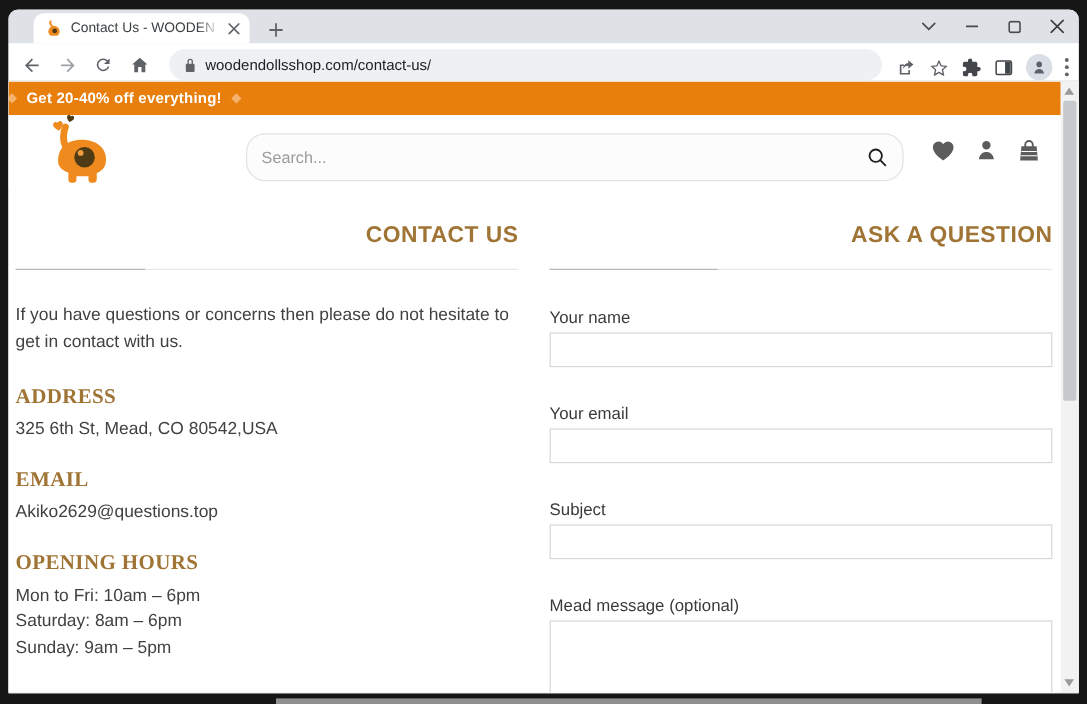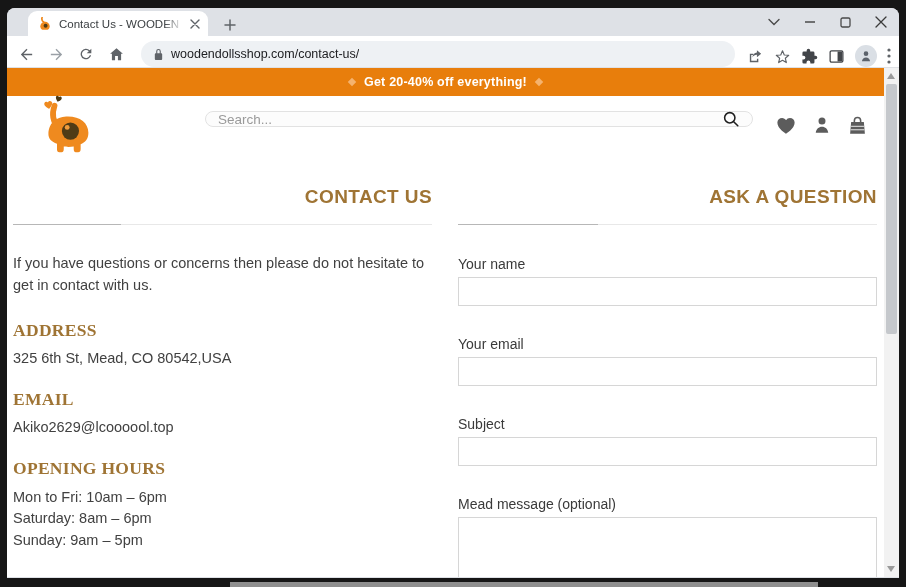--- a/index.html
+++ b/index.html
@@ -38,27 +38,27 @@
   .avatar-chip { width:22px; height:22px; border-radius:50%; background:#dadfe5; display:flex; align-items:center; justify-content:center; }
   
   .viewport { position:relative; height:509px; background:#fff; }
   .page { position:absolute; left:0; top:0; right:15px; bottom:0; overflow:hidden; background:#fff; }
   .scrollbar { position:absolute; right:0; top:0; bottom:0; width:15px; background:#f2f2f2; }
   .sb-thumb { position:absolute; left:2px; right:2px; top:16px; height:250px; background:#c5c8cc; border-radius:2px; }
   .sb-up, .sb-down { position:absolute; left:3px; width:0; height:0; border-left:4.5px solid transparent; border-right:4.5px solid transparent; }
   .sb-up { top:5px; border-bottom:6px solid #9a9a9a; }
   .sb-down { bottom:5px; border-top:6px solid #9a9a9a; }
   
-  .promo { height:28px; background:#e87e0c; display:flex; align-items:center; justify-content:center; gap:9px; }
+  .promo { height:28px; background:#e87e0c; display:flex; align-items:center; justify-content:flex-start; gap:9px; }
   .promo-text { color:#fff; font-size:12.5px; font-weight:700; letter-spacing:.2px; }
   .diamond { width:6px; height:6px; background:#f5b36e; transform:rotate(45deg); }
   .site-header { position:relative; height:60px; background:#fff; }
   .logo { position:absolute; left:30px; top:-2px; }
   .searchbar {
-    position:absolute; left:198px; top:15px; width:548px; height:16px;
+    position:absolute; left:198px; top:15px; width:548px; height:40px;
     border:1px solid #e2e2e2; background:#fcfcfc; border-radius:16px;
     display:flex; align-items:center; padding:0 12px;
   }
   .searchbar input {
     flex:1; border:0; outline:0; background:transparent; font-size:13.5px;
     font-family:"Liberation Sans", sans-serif; color:#333;
   }
   .searchbar input::placeholder { color:#9a9a9a; }
   .hdr-icons { position:absolute; right:16px; top:19px; display:flex; gap:15px; align-items:center; }
   .mainnav { height:42px; background:#564712; display:flex; align-items:center; justify-content:center; gap:15px; }
@@ -257,21 +257,21 @@
         <div class="content">
           <div class="col">
             <h1 class="sect">CONTACT US</h1>
             <div class="sect-rule">
                 <i></i>
               </div>
             <p class="intro">If you have questions or concerns then please do not hesitate to get in contact with us.</p>
             <h2 class="sub">ADDRESS</h2>
             <div class="plain">325 6th St, Mead, CO 80542,USA</div>
             <h2 class="sub">EMAIL</h2>
-            <div class="plain">Akiko2629@lcoooool.top</div>
+            <div class="plain">Akiko2629@questions.top</div>
             <h2 class="sub">OPENING HOURS</h2>
             <div class="hours">
               <div>Mon to Fri: 10am – 6pm</div>
               <div>Saturday: 8am – 6pm</div>
               <div>Sunday: 9am – 5pm</div>
             </div>
           </div>
 
           <div class="col">
             <h1 class="sect">ASK A QUESTION</h1>

